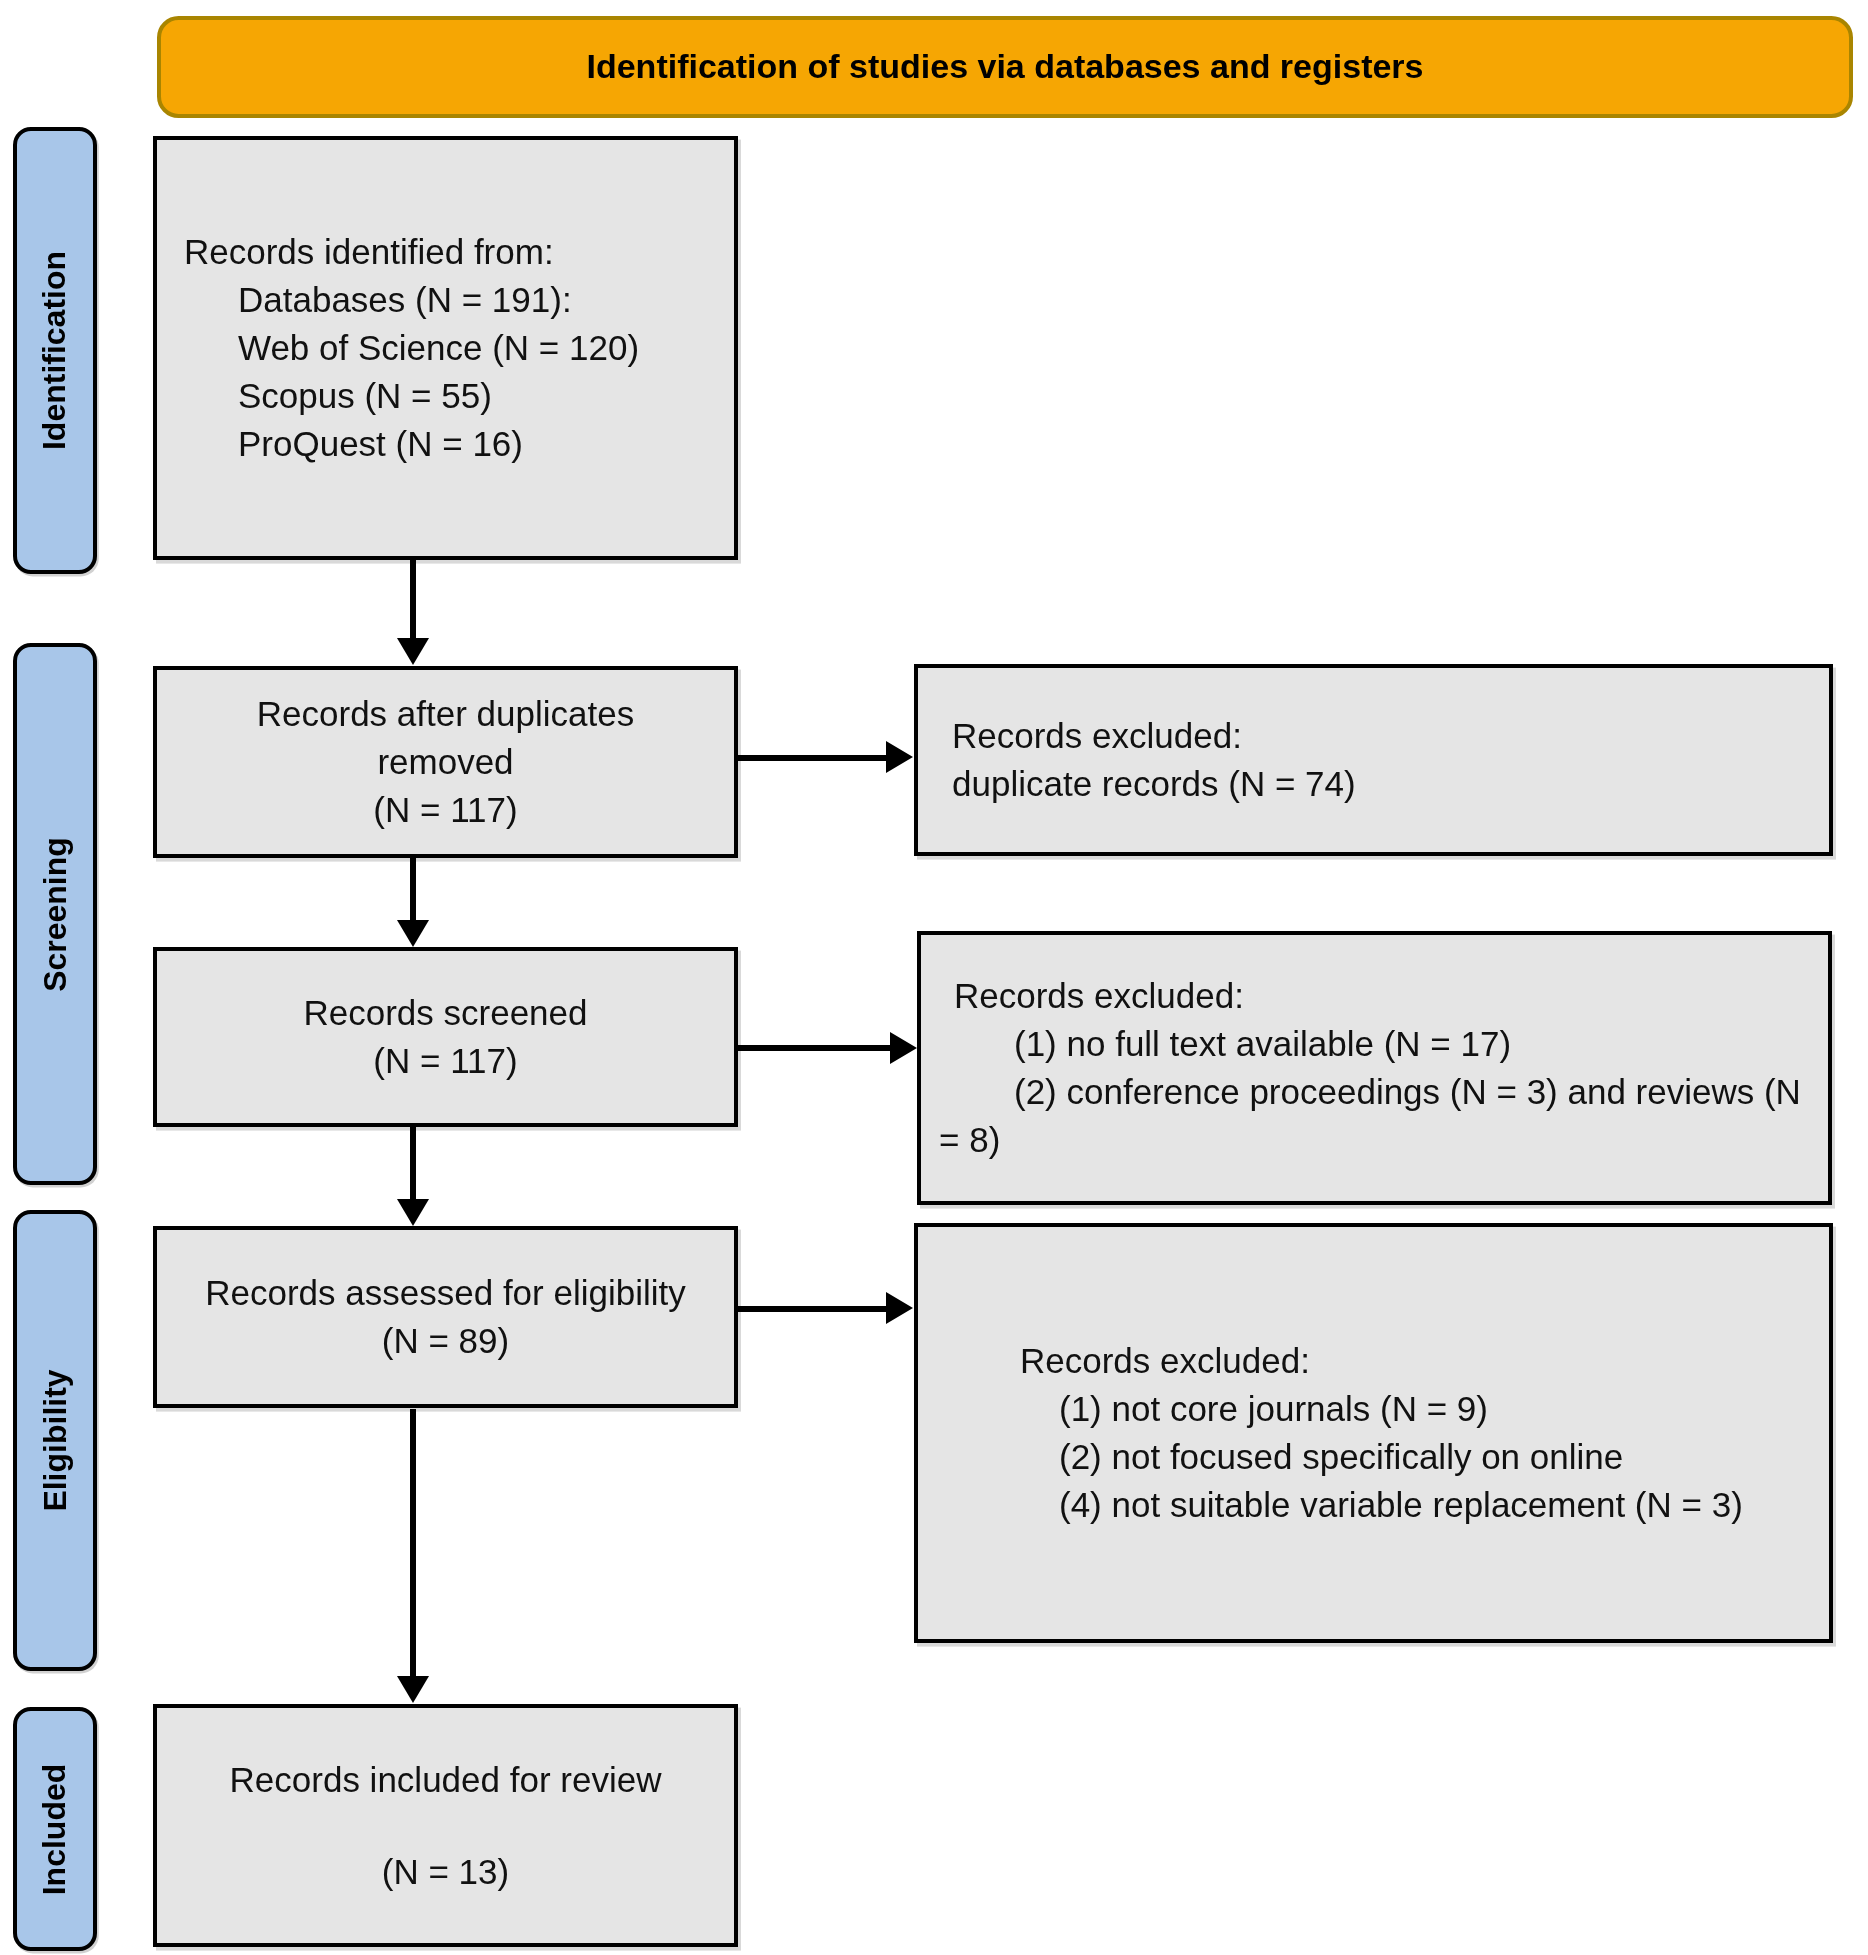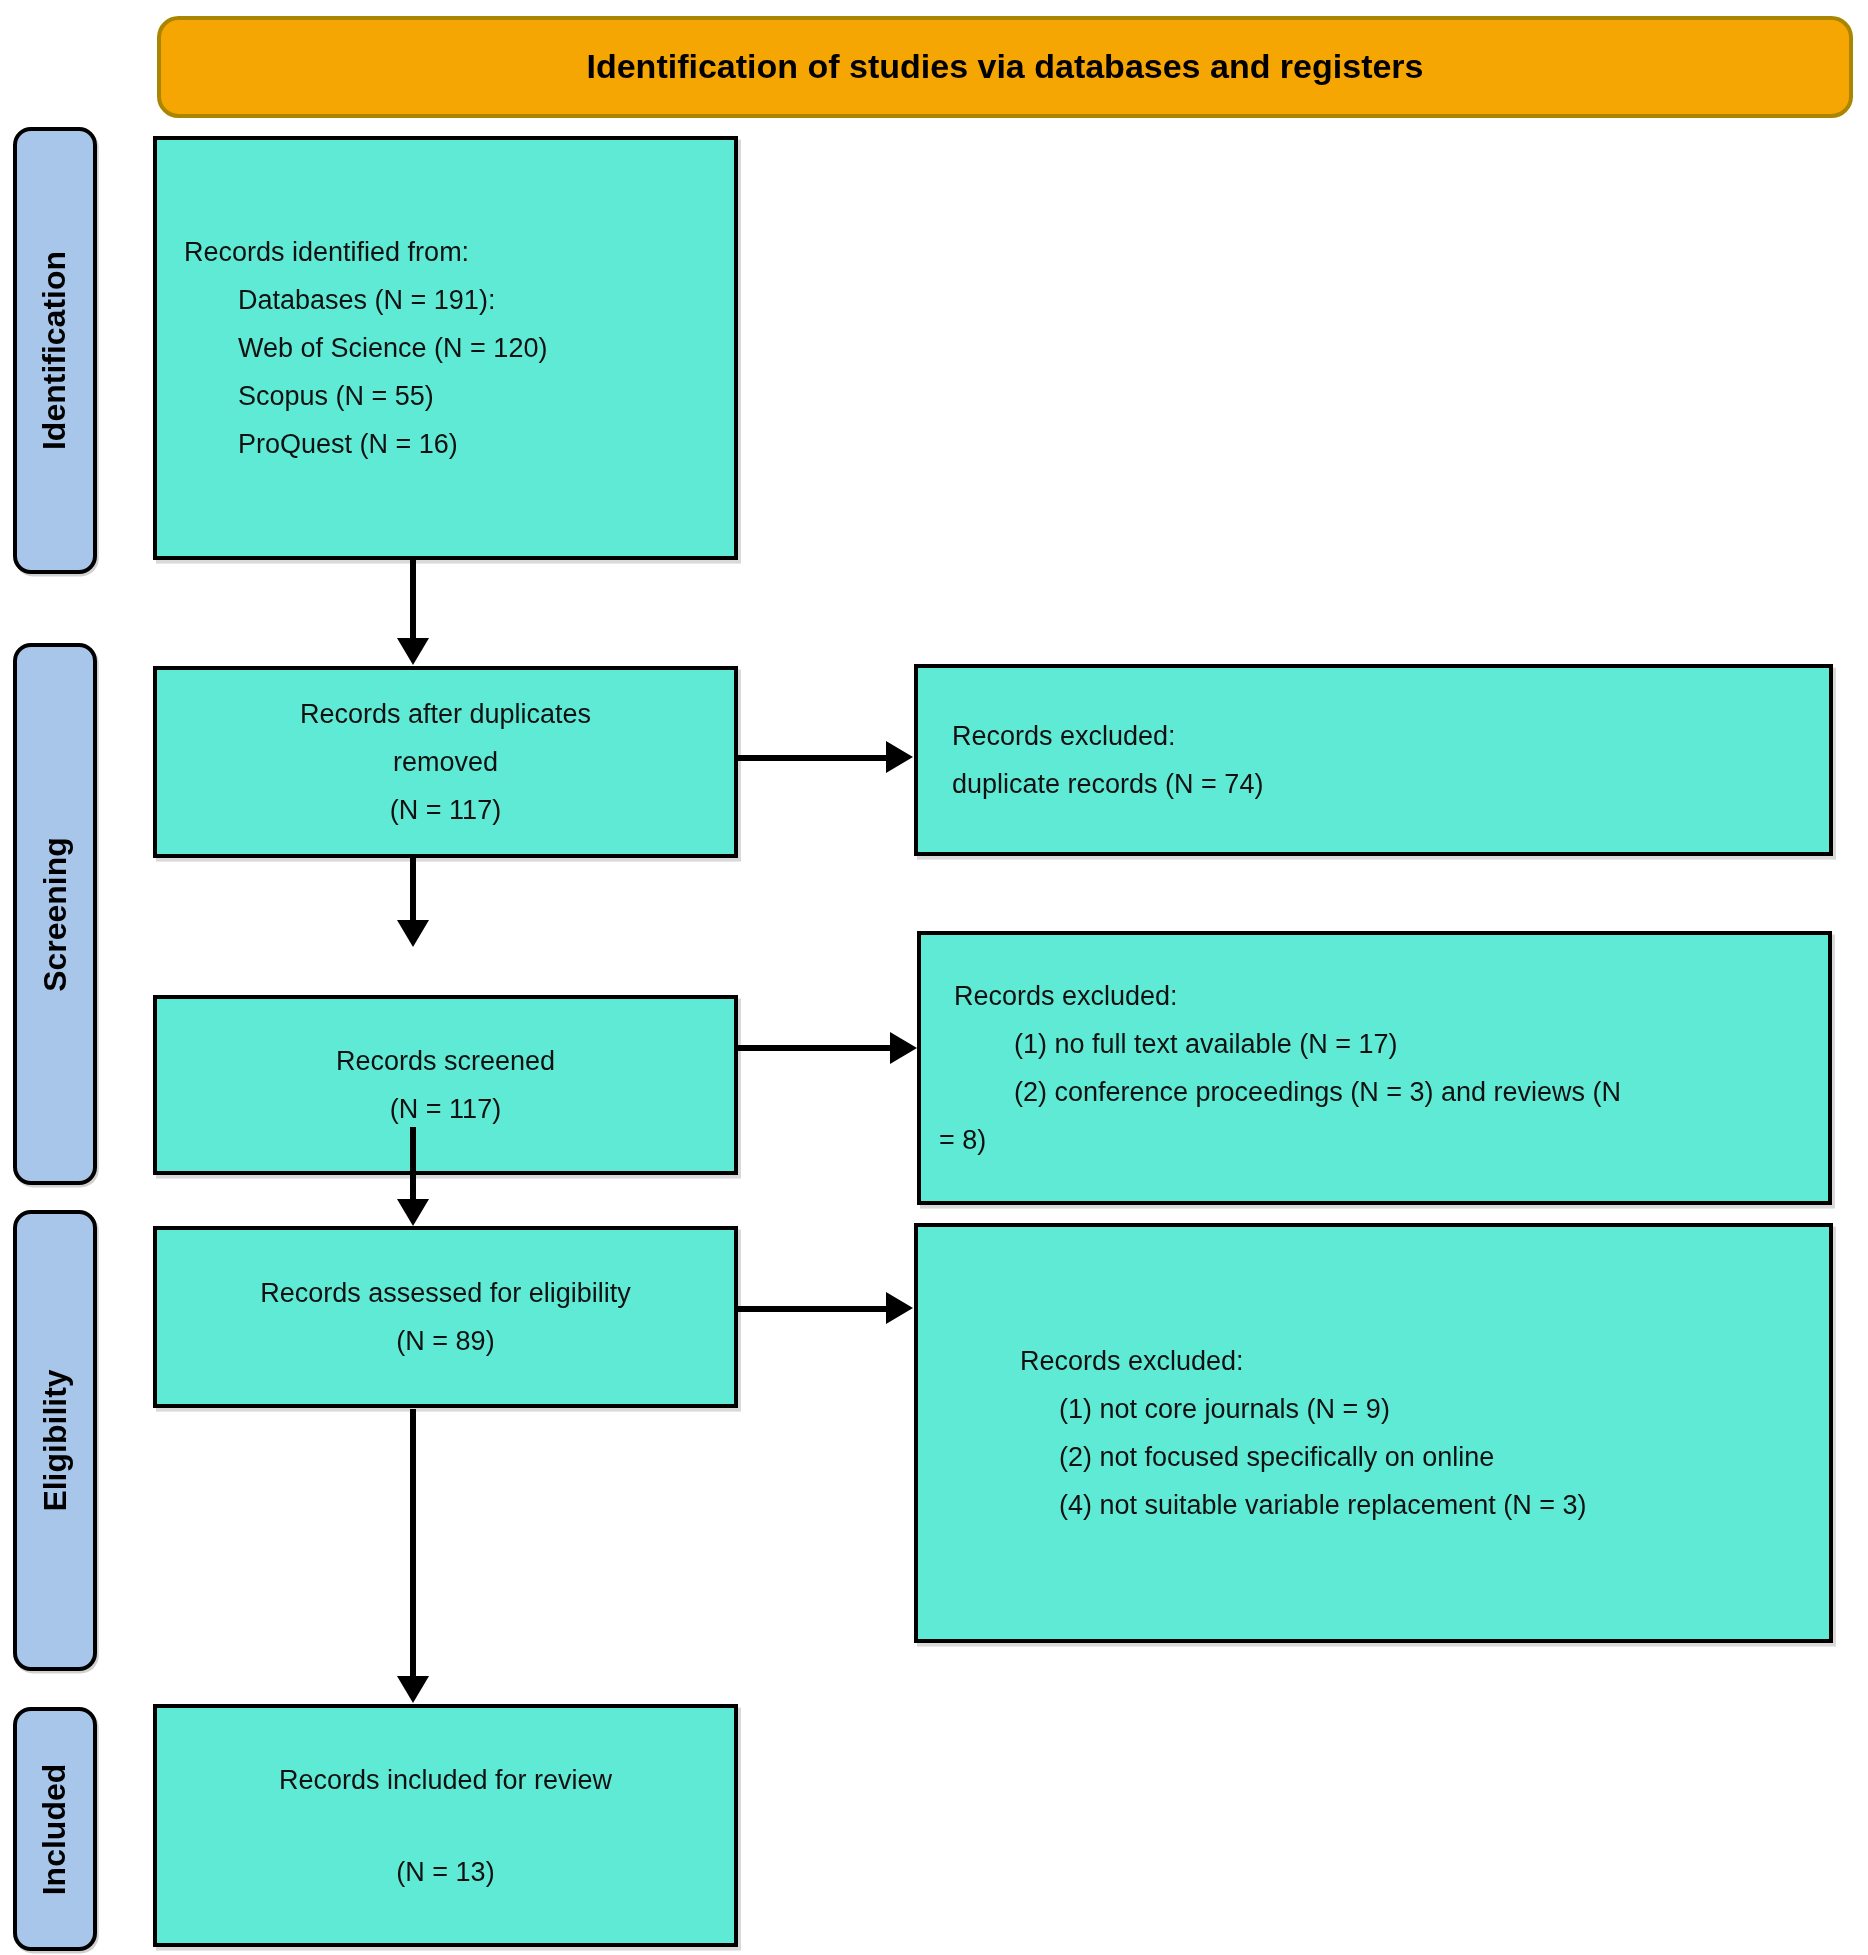--- a/index.html
+++ b/index.html
@@ -34,30 +34,30 @@
     white-space:nowrap;
     font-size:32px;font-weight:bold;color:#000;
   }
   #stage-identification{top:127px;height:447px;}
   #stage-screening{top:643px;height:542px;}
   #stage-eligibility{top:1210px;height:461px;}
   #stage-included{top:1707px;height:244px;}
   
   .fbox{
     position:absolute;
-    background:#5eead4;border:4.8px solid #000;
+    background:#e5e5e5;border:4.8px solid #000;
     box-sizing:border-box;
     box-shadow:3px 3.6px 0 rgba(0,0,0,0.15);
     display:flex;flex-direction:column;justify-content:center;
-    font-size:27px;line-height:48px;
+    font-size:35px;line-height:48px;
   }
   .fbox.center{align-items:center;text-align:center;}
   #box-identified{left:153px;top:136px;width:585px;height:424px;padding-left:27px;}
   #box-duplicates-removed{left:153px;top:666px;width:585px;height:192px;}
-  #box-screened{left:153px;top:947px;width:585px;height:180px;margin-top:48px;}
+  #box-screened{left:153px;top:947px;width:585px;height:180px;}
   #box-assessed{left:153px;top:1226px;width:585px;height:182px;}
   #box-included{left:153px;top:1704px;width:585px;height:243px;gap:44px;}
   #box-excluded-duplicates{left:914px;top:664px;width:919px;height:192px;padding-left:34px;}
   #box-excluded-screening{left:917px;top:931px;width:915px;height:274px;padding-left:18px;}
   #box-excluded-eligibility{left:914px;top:1223px;width:919px;height:420px;padding-left:102px;}
   .line{white-space:nowrap;}
   .ind90{margin-left:54px;}
   .ind25{margin-left:15px;}
   .ind125{margin-left:75px;}
   .ind65{margin-left:39px;}

